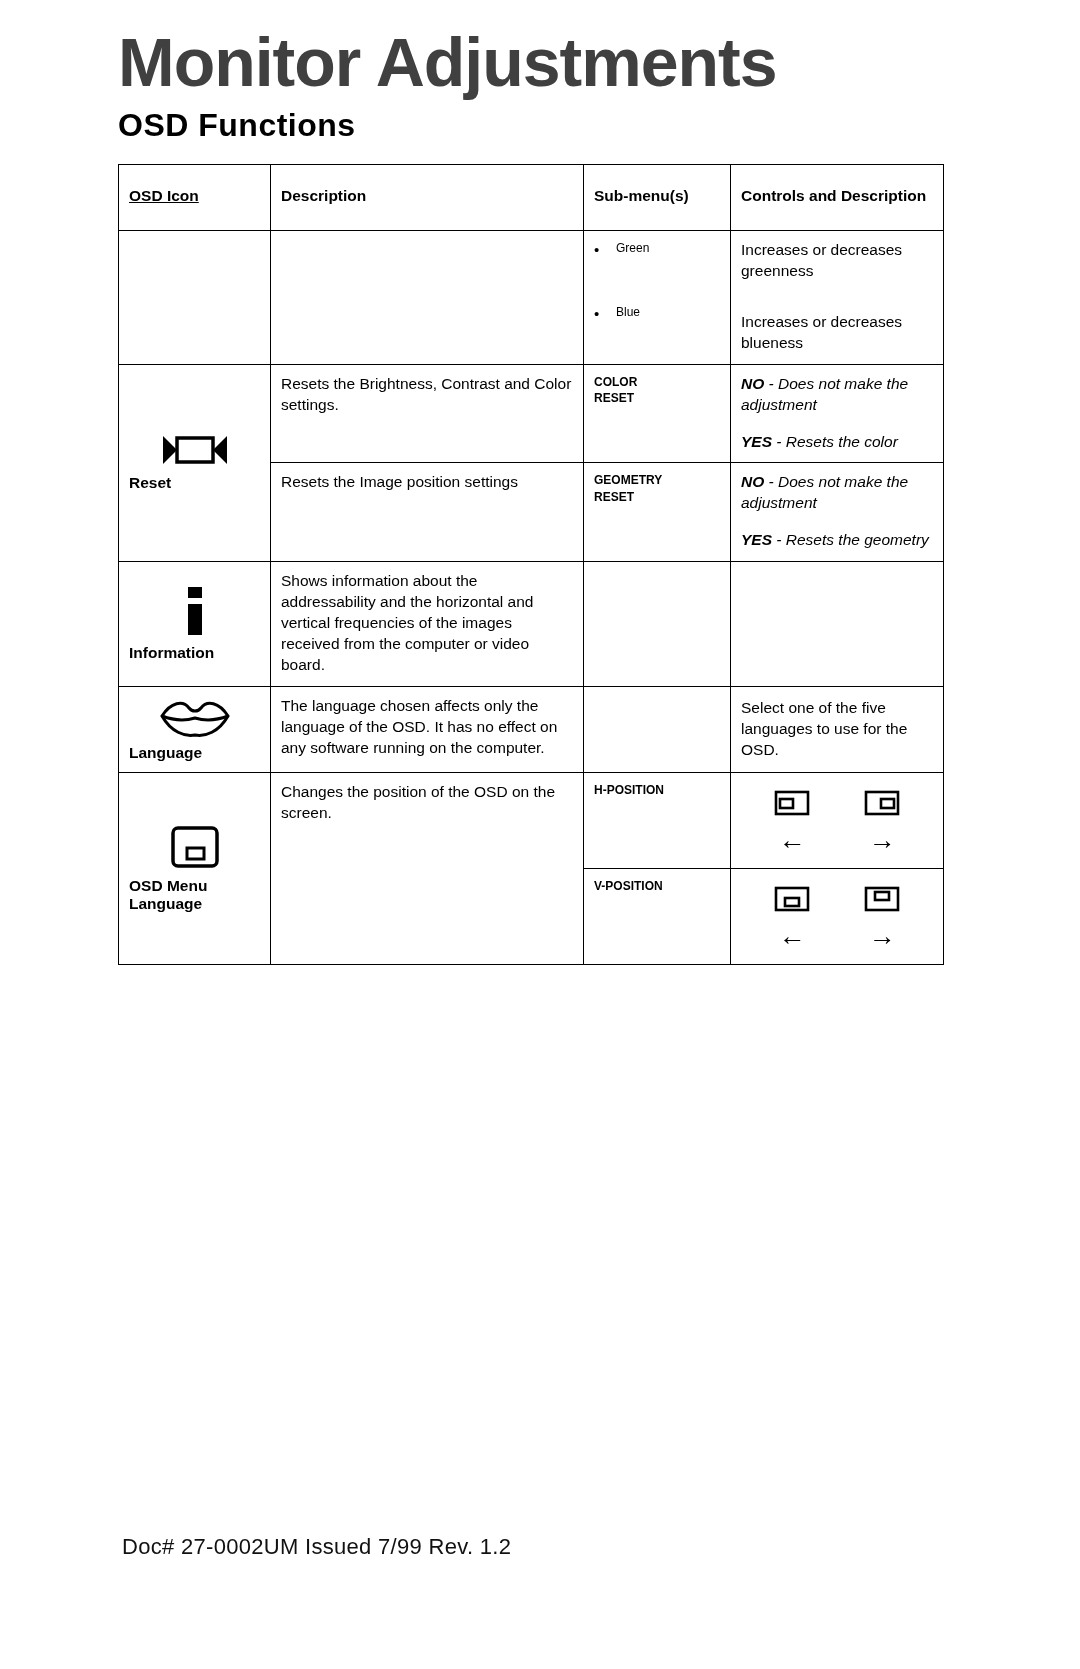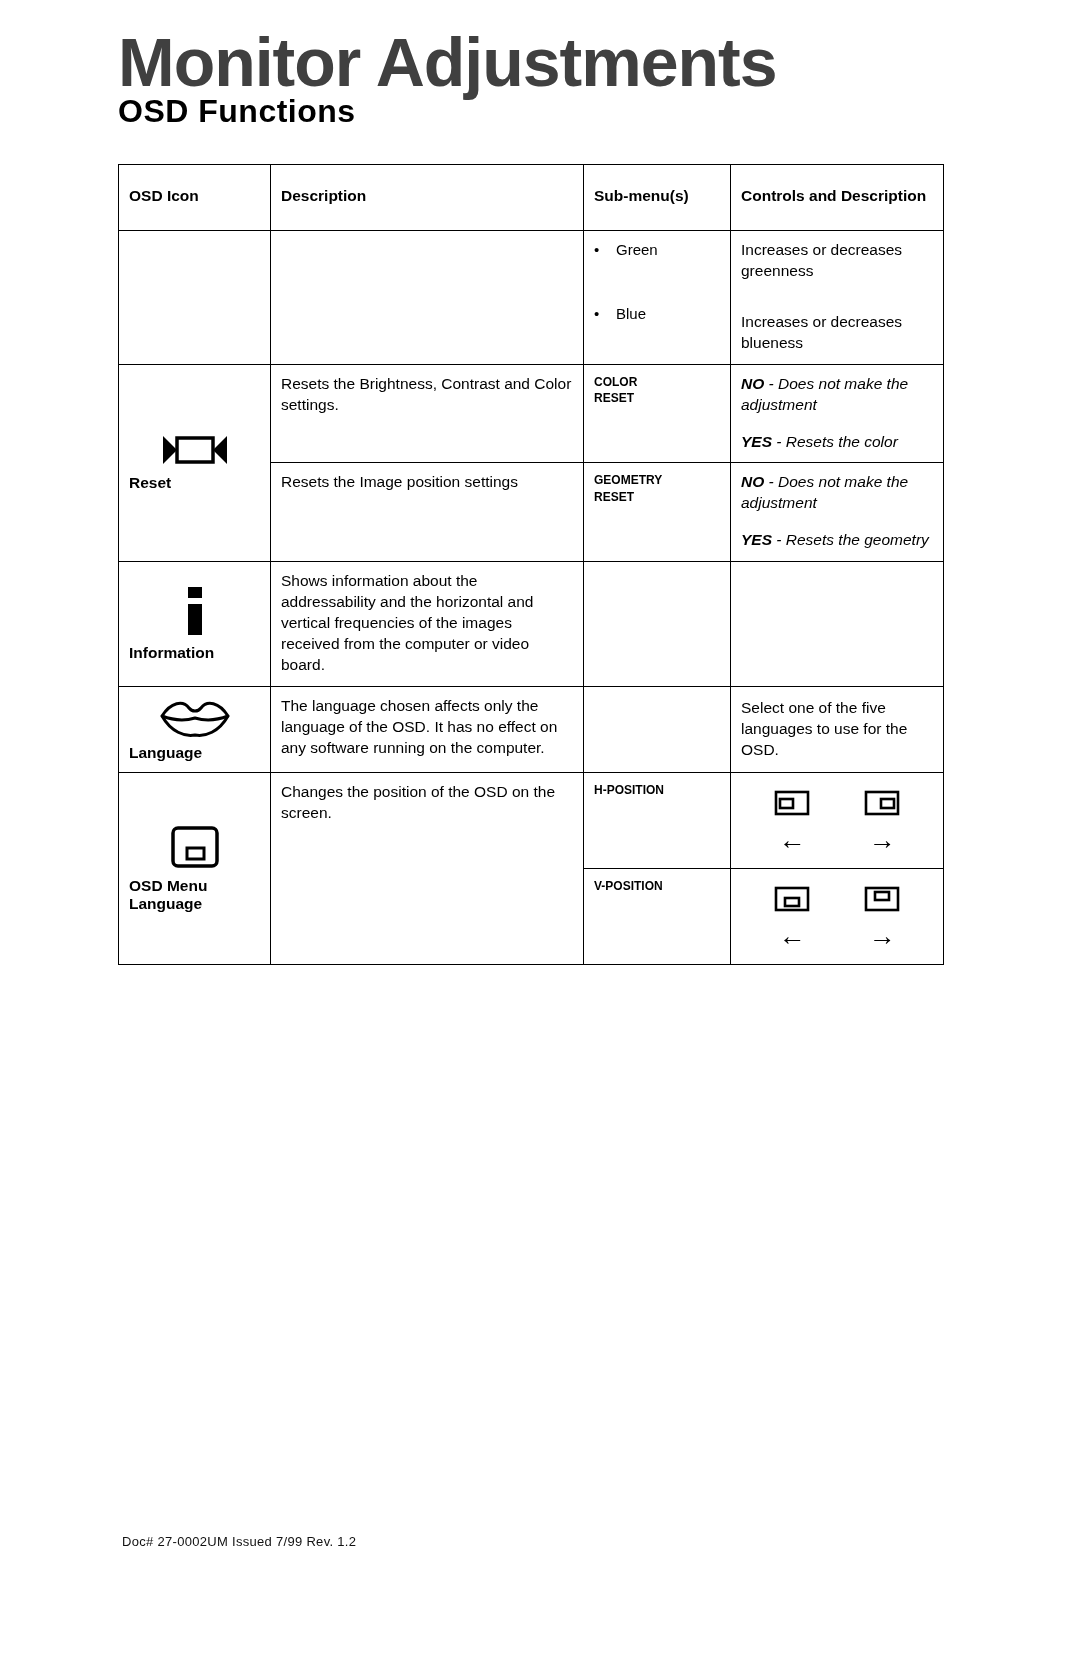--- a/index.html
+++ b/index.html
@@ -31,21 +31,21 @@
     font-size: 68px;
     font-weight: bold;
     letter-spacing: -1px;
     color: #404040;
     line-height: 76px;
     white-space: nowrap;
   }
   .section-title {
     position: absolute;
     left: 118px;
-    top: 93px;
+    top: 107px;
     font-size: 32px;
     font-weight: bold;
     color: #000;
     letter-spacing: 0.5px;
   }
 
   
   .tbl-wrap {
     position: absolute;
     left: 118px;
@@ -71,21 +71,21 @@
   .col-sub    { width: 147px; }
   .col-ctrl   { width: 213px; }
 
   table.osd thead th {
     height: 66px;
     vertical-align: middle;
     font-weight: bold;
     font-size: 15.5px;
     padding-top: 8px;
   }
-  th.h-icon { text-align: center; }
+  th.h-icon { text-align: center; text-decoration: underline; }
   th.h-desc { text-align: left; margin-top: 15px; }
   th.h-sub  { text-align: left; padding-left: 14px; }
   th.h-ctrl { text-align: center; line-height: 1.25; }
 
   
   .iconcell {
     text-align: center;
     vertical-align: middle !important;
     padding-top: 16px;
   }
@@ -107,21 +107,21 @@
     align-items: flex-start;
     margin-bottom: 44px;
   }
   .bullet-row:last-child { margin-bottom: 0; }
   .bullet-dot {
     width: 22px;
     flex: 0 0 22px;
     font-size: 15px;
     line-height: 1.35;
   }
-  .bullet-txt { font-size: 15px; line-height: 1.35; }
+  .bullet-txt { font-size: 12px; line-height: 1.35; }
 
   .gap-block { margin-bottom: 30px; }
   .gap-block:last-child { margin-bottom: 0; }
 
   
   .svg-ic { display: block; margin: 0 auto; }
 
   
   .posgrid {
     display: flex;
@@ -144,21 +144,21 @@
     left: 0;
     top: 1453px;
     width: 1080px;
     text-align: center;
     font-size: 24px;
   }
   .docline {
     position: absolute;
     left: 122px;
     top: 1534px;
-    font-size: 13px;
+    font-size: 22px;
     letter-spacing: 0.3px;
     color: #111;
   }
 </style>
 </head>
 <body>
 
 <div class="page">
 
   <div class="banner">Monitor Adjustments</div>

